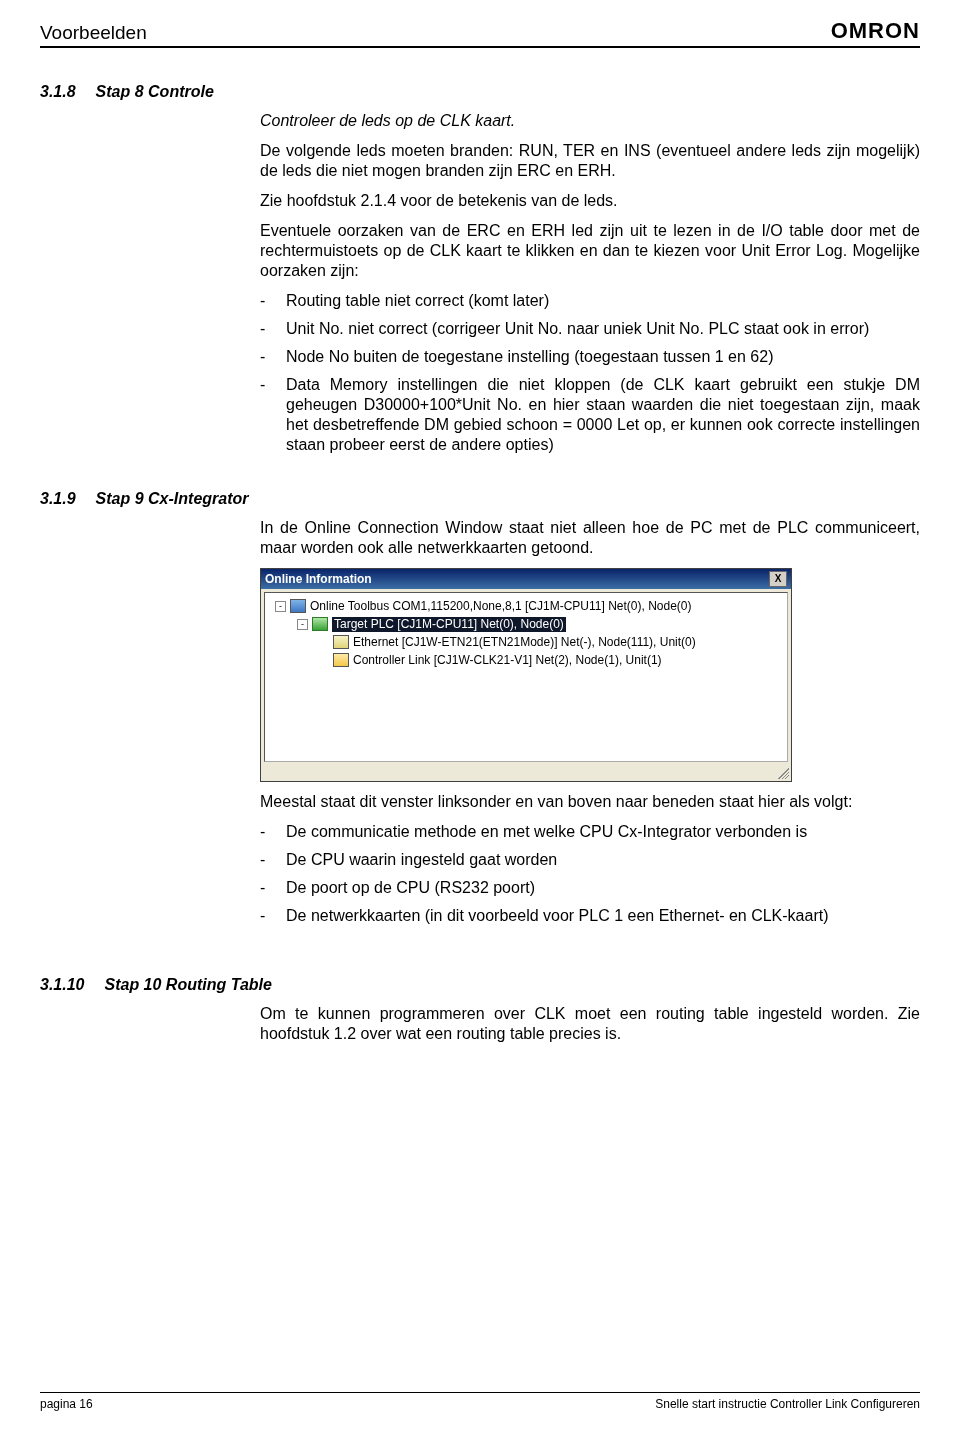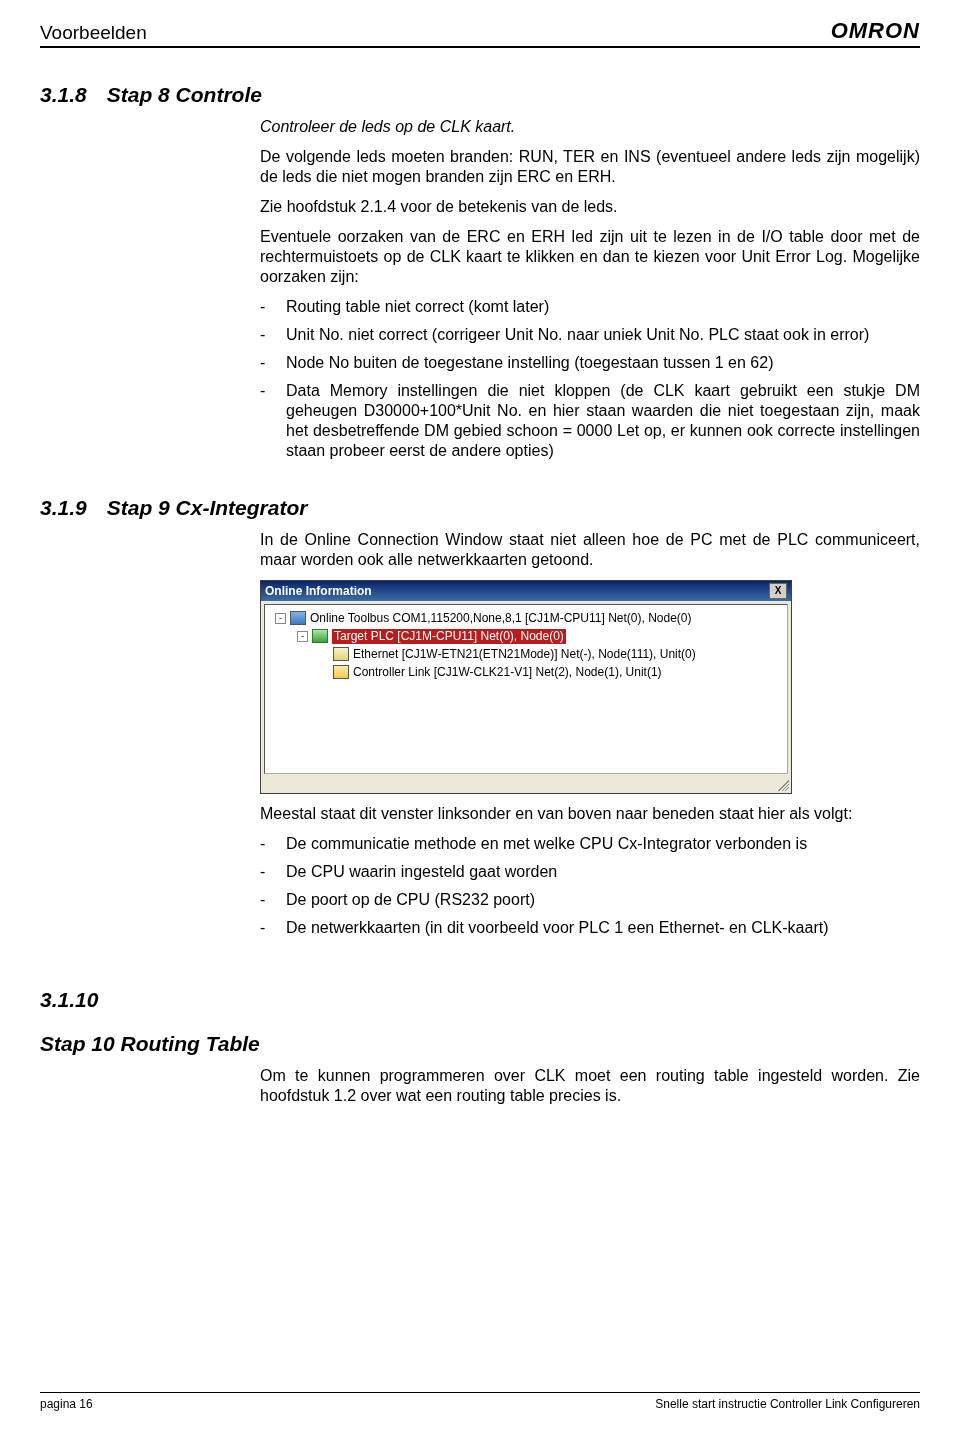--- a/index.html
+++ b/index.html
@@ -24,26 +24,25 @@
     padding-bottom: 2px;
   }
   .header-left {
     font-size: 19px;
   }
   .header-logo {
     font-size: 22px;
     font-weight: 900;
     letter-spacing: 1px;
     font-family: Arial, sans-serif;
-    font-style: italic;
   }
   .section-heading {
     display: flex;
     gap: 20px;
-    font-size: 21px;
+    font-size: 16px;
     font-weight: bold;
     font-style: italic;
     margin-top: 35px;
     margin-bottom: 10px;
   }
   .section-heading .h-num { flex: 0 0 auto; }
   .section-heading .h-title { flex: 1 1 auto; }
   .body-col {
     margin-left: 220px;
     font-size: 16px;
@@ -126,21 +125,21 @@
     border: 1px solid #555;
     box-sizing: border-box;
   }
   .node-icon.cpu { background: linear-gradient(#7fb4e8, #3e78c4); }
   .node-icon.plc { background: linear-gradient(#aee6a8, #3aa233); border-color:#2d7a27;}
   .node-icon.port { background: linear-gradient(#f7f3c8, #e0d47a); }
   .node-icon.eth { background: linear-gradient(#f7f3c8, #e0d47a); }
   .node-icon.clk { background: linear-gradient(#ffe9a8, #f5c84a); }
   .tree-label { font-size: 12px; }
   .tree-label.sel {
-    background: #b91c1c;
+    background: #0f172a;
     color: #fff;
     padding: 0 2px;
   }
   .win-resize {
     display: flex; justify-content: flex-end;
     padding: 0 2px 2px 0;
   }
   .grip {
     width: 14px; height: 14px;
     background:
@@ -257,21 +256,21 @@
           <span class="dash">-</span>
           <span class="li-text">De poort op de CPU (RS232 poort)</span>
         </li>
       <li>
           <span class="dash">-</span>
           <span class="li-text">De netwerkkaarten (in dit voorbeeld voor PLC 1 een Ethernet- en CLK-kaart)</span>
         </li>
     </ul>
   </div>
 
-  <div class="section-heading" style="margin-top:50px;flex-direction:column;">
+  <div class="section-heading" style="margin-top:50px;">
     <span class="h-num">3.1.10</span>
     <span class="h-title">Stap 10 Routing Table</span>
   </div>
   <div class="body-col">
     <div class="p">Om te kunnen programmeren over CLK moet een routing table ingesteld worden. Zie hoofdstuk 1.2 over wat een routing table precies is.</div>
   </div>
 
   <div class="footer">
     <span>pagina 16</span>
     <span>Snelle start instructie Controller Link Configureren</span>

